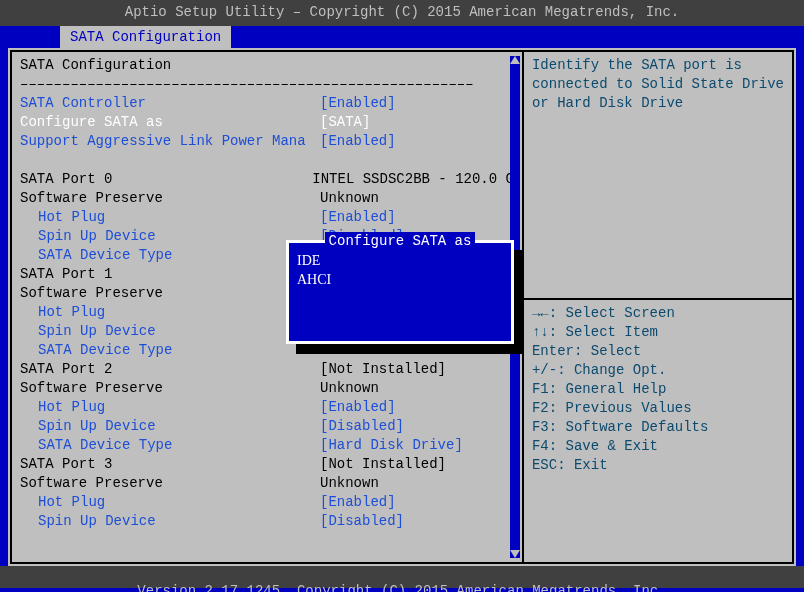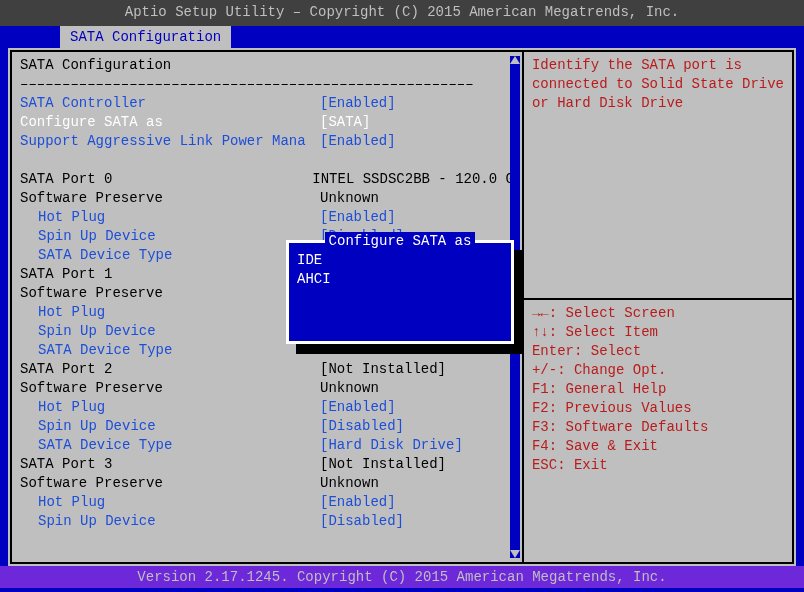--- a/index.html
+++ b/index.html
@@ -46,21 +46,21 @@
     padding: 4px 8px;
     color: #000;
     position: relative;
     overflow: hidden;
   }
   .right-panel {
     flex: 1;
     border: 2px solid #000;
     border-left: none;
     padding: 4px 8px;
-    color: #b91c1c;
+    color: #0c4a6e;
     display: flex;
     flex-direction: column;
   }
   .row { display: flex; white-space: pre; }
   .label { width: 300px; }
   .value { flex: 1; }
   .blue { color: #1d4ed8; }
   .black { color: #000; }
   .white { color: #fff; }
   .indent { padding-left: 18px; font-family: Liberation Mono, monospace; }
@@ -103,32 +103,32 @@
     left: 274px;
     width: 228px;
     height: 104px;
     background: #0000c0;
     border: 3px solid #fff;
     color: #fff;
     padding: 0 6px;
   }
   .popup-title-row { position: relative; top: -11px; text-align: center; height: 8px; }
   .popup-title { background: #0000c0; padding: 0 4px; display: inline-block; }
-  .popup-item { padding: 0 2px; }
+  .popup-item { padding: 0 2px; font-family: Liberation Serif, serif; }
   .popup-item.selected { background: #fff; color: #000; display: inline-block; }
   .help-top { flex: 0 0 auto; min-height: 238px; }
   .help-divider { border-top: 2px solid #000; margin: 4px -8px; }
   .help-keys { flex: 1; }
   .help-row { white-space: pre; }
   .footer {
     height: 22px;
-    background: #6d28d9;
+    background: #404040;
     color: #bfbfbf;
     text-align: center;
-    padding-top: 2px;
+    padding-top: 16px;
     font-size: 14px;
   }
 </style>
 </head>
 <body>
 
 <div class="header">Aptio Setup Utility – Copyright (C) 2015 American Megatrends, Inc.</div>
 
 <div class="tab-bar">
   <span class="tab">SATA Configuration</span>

